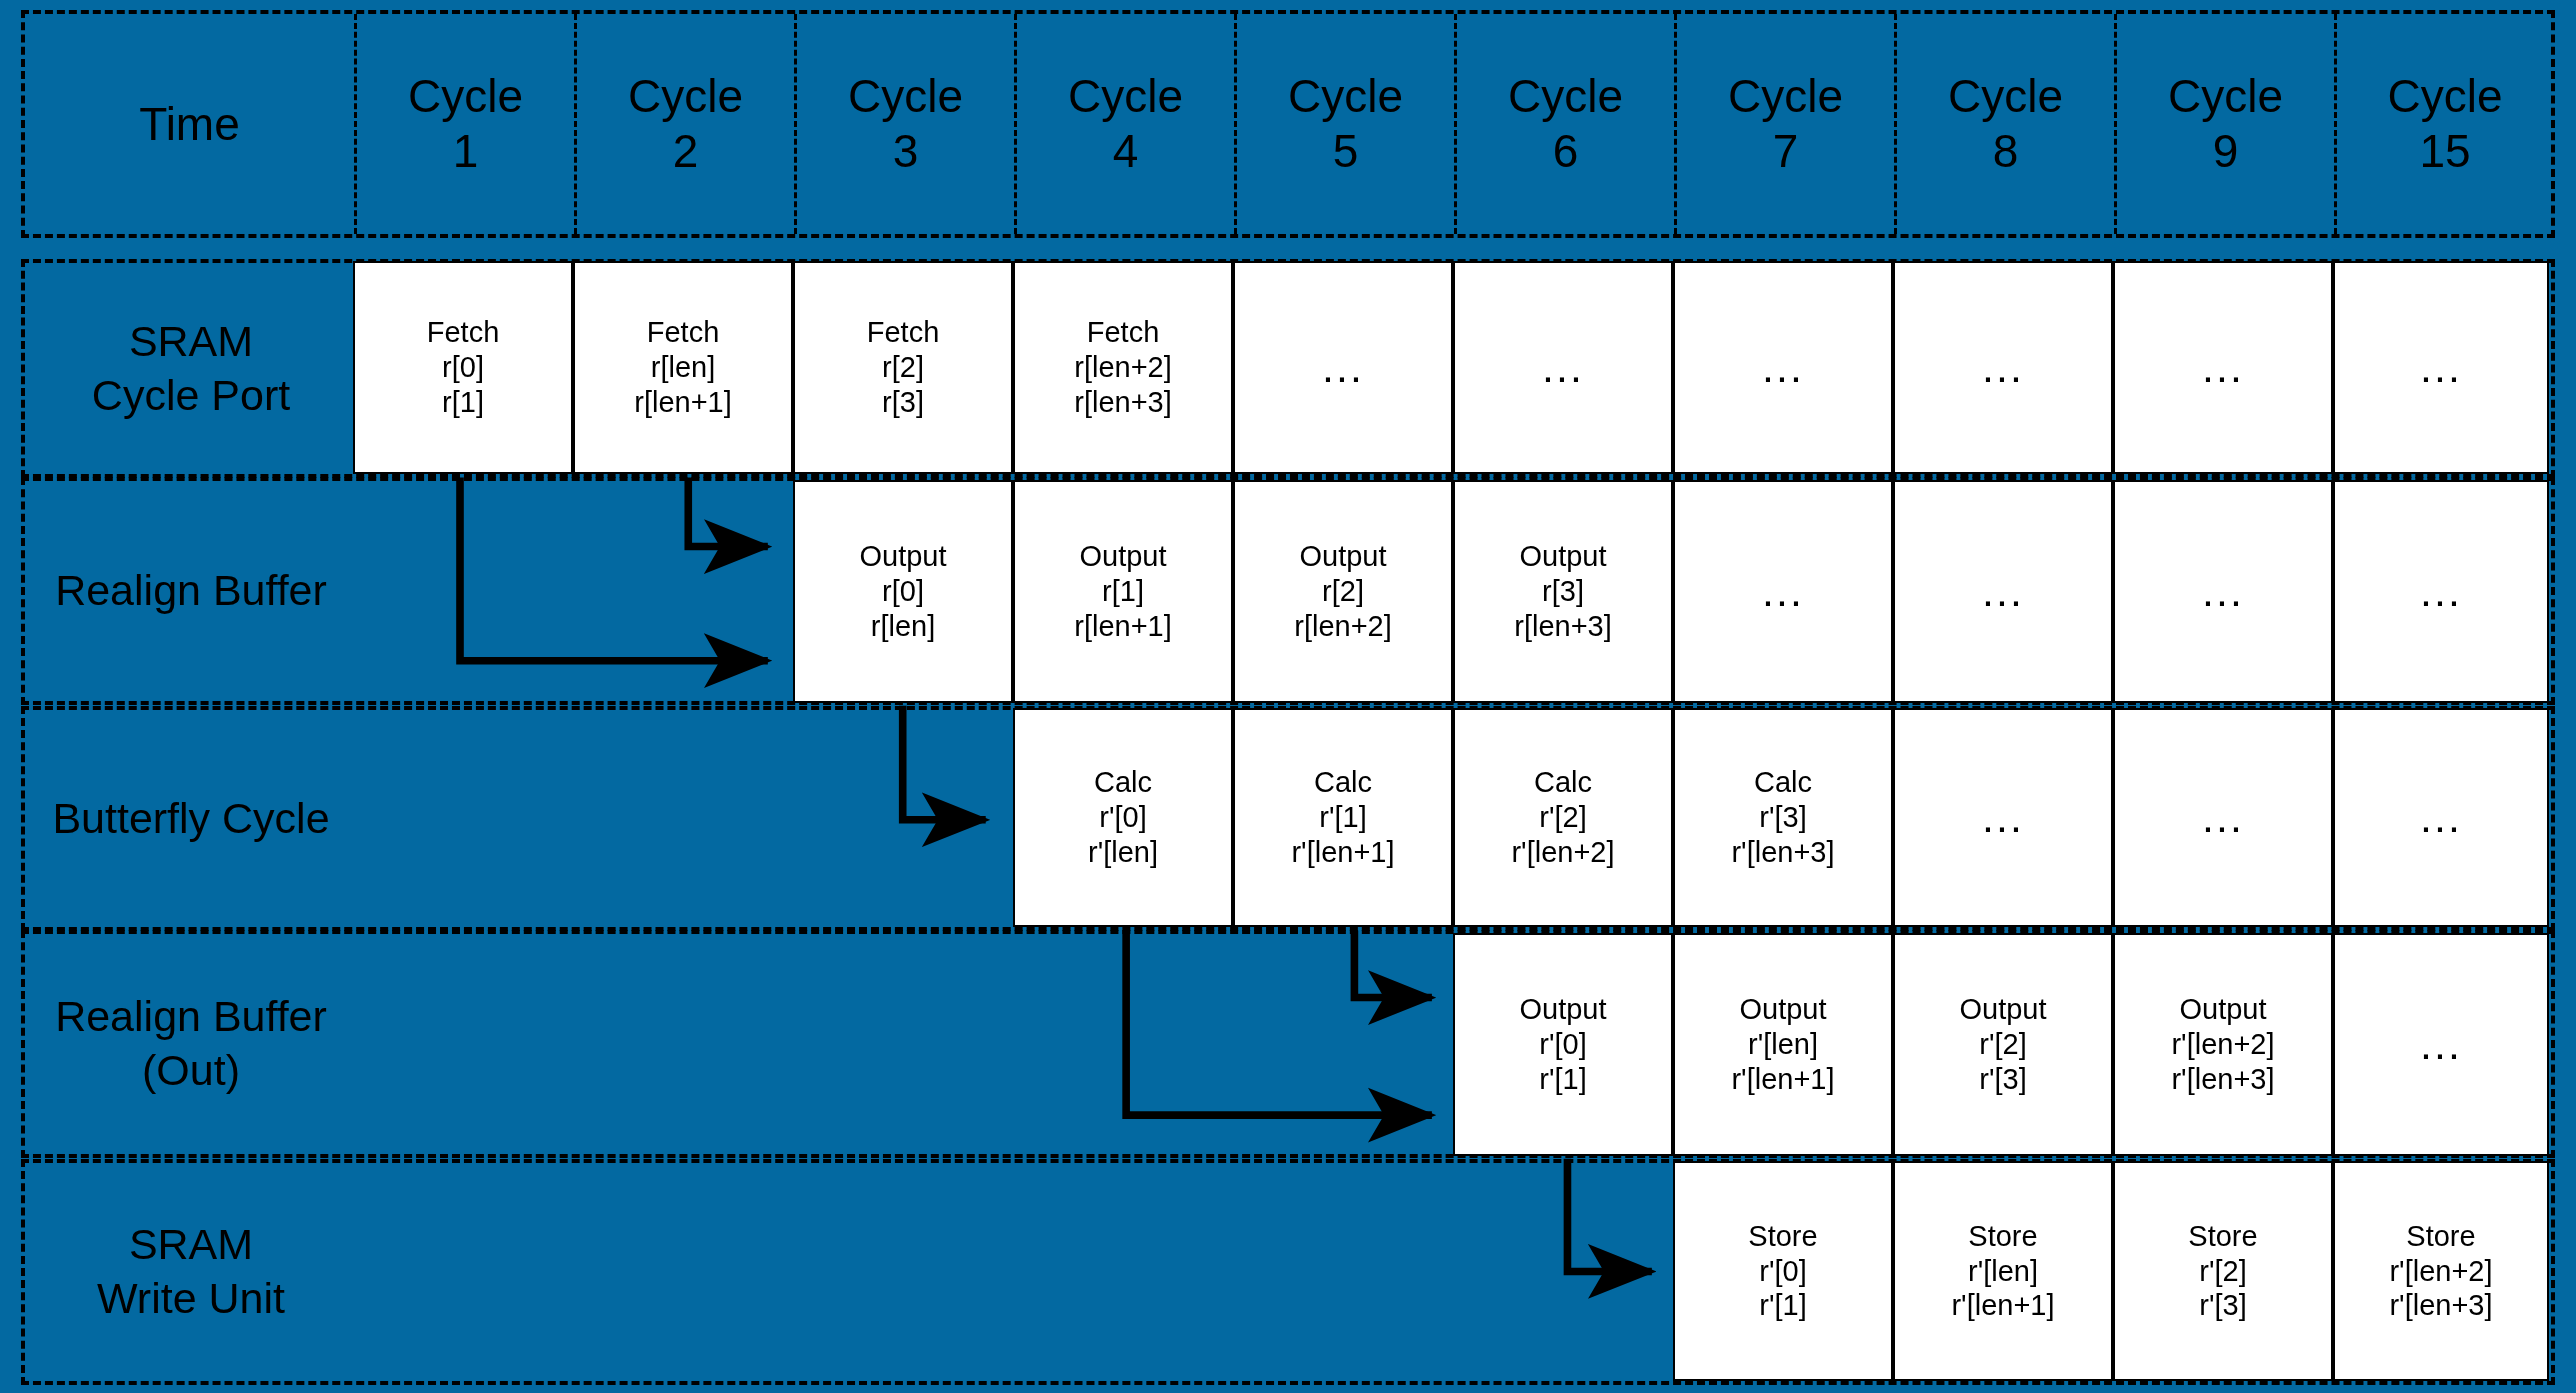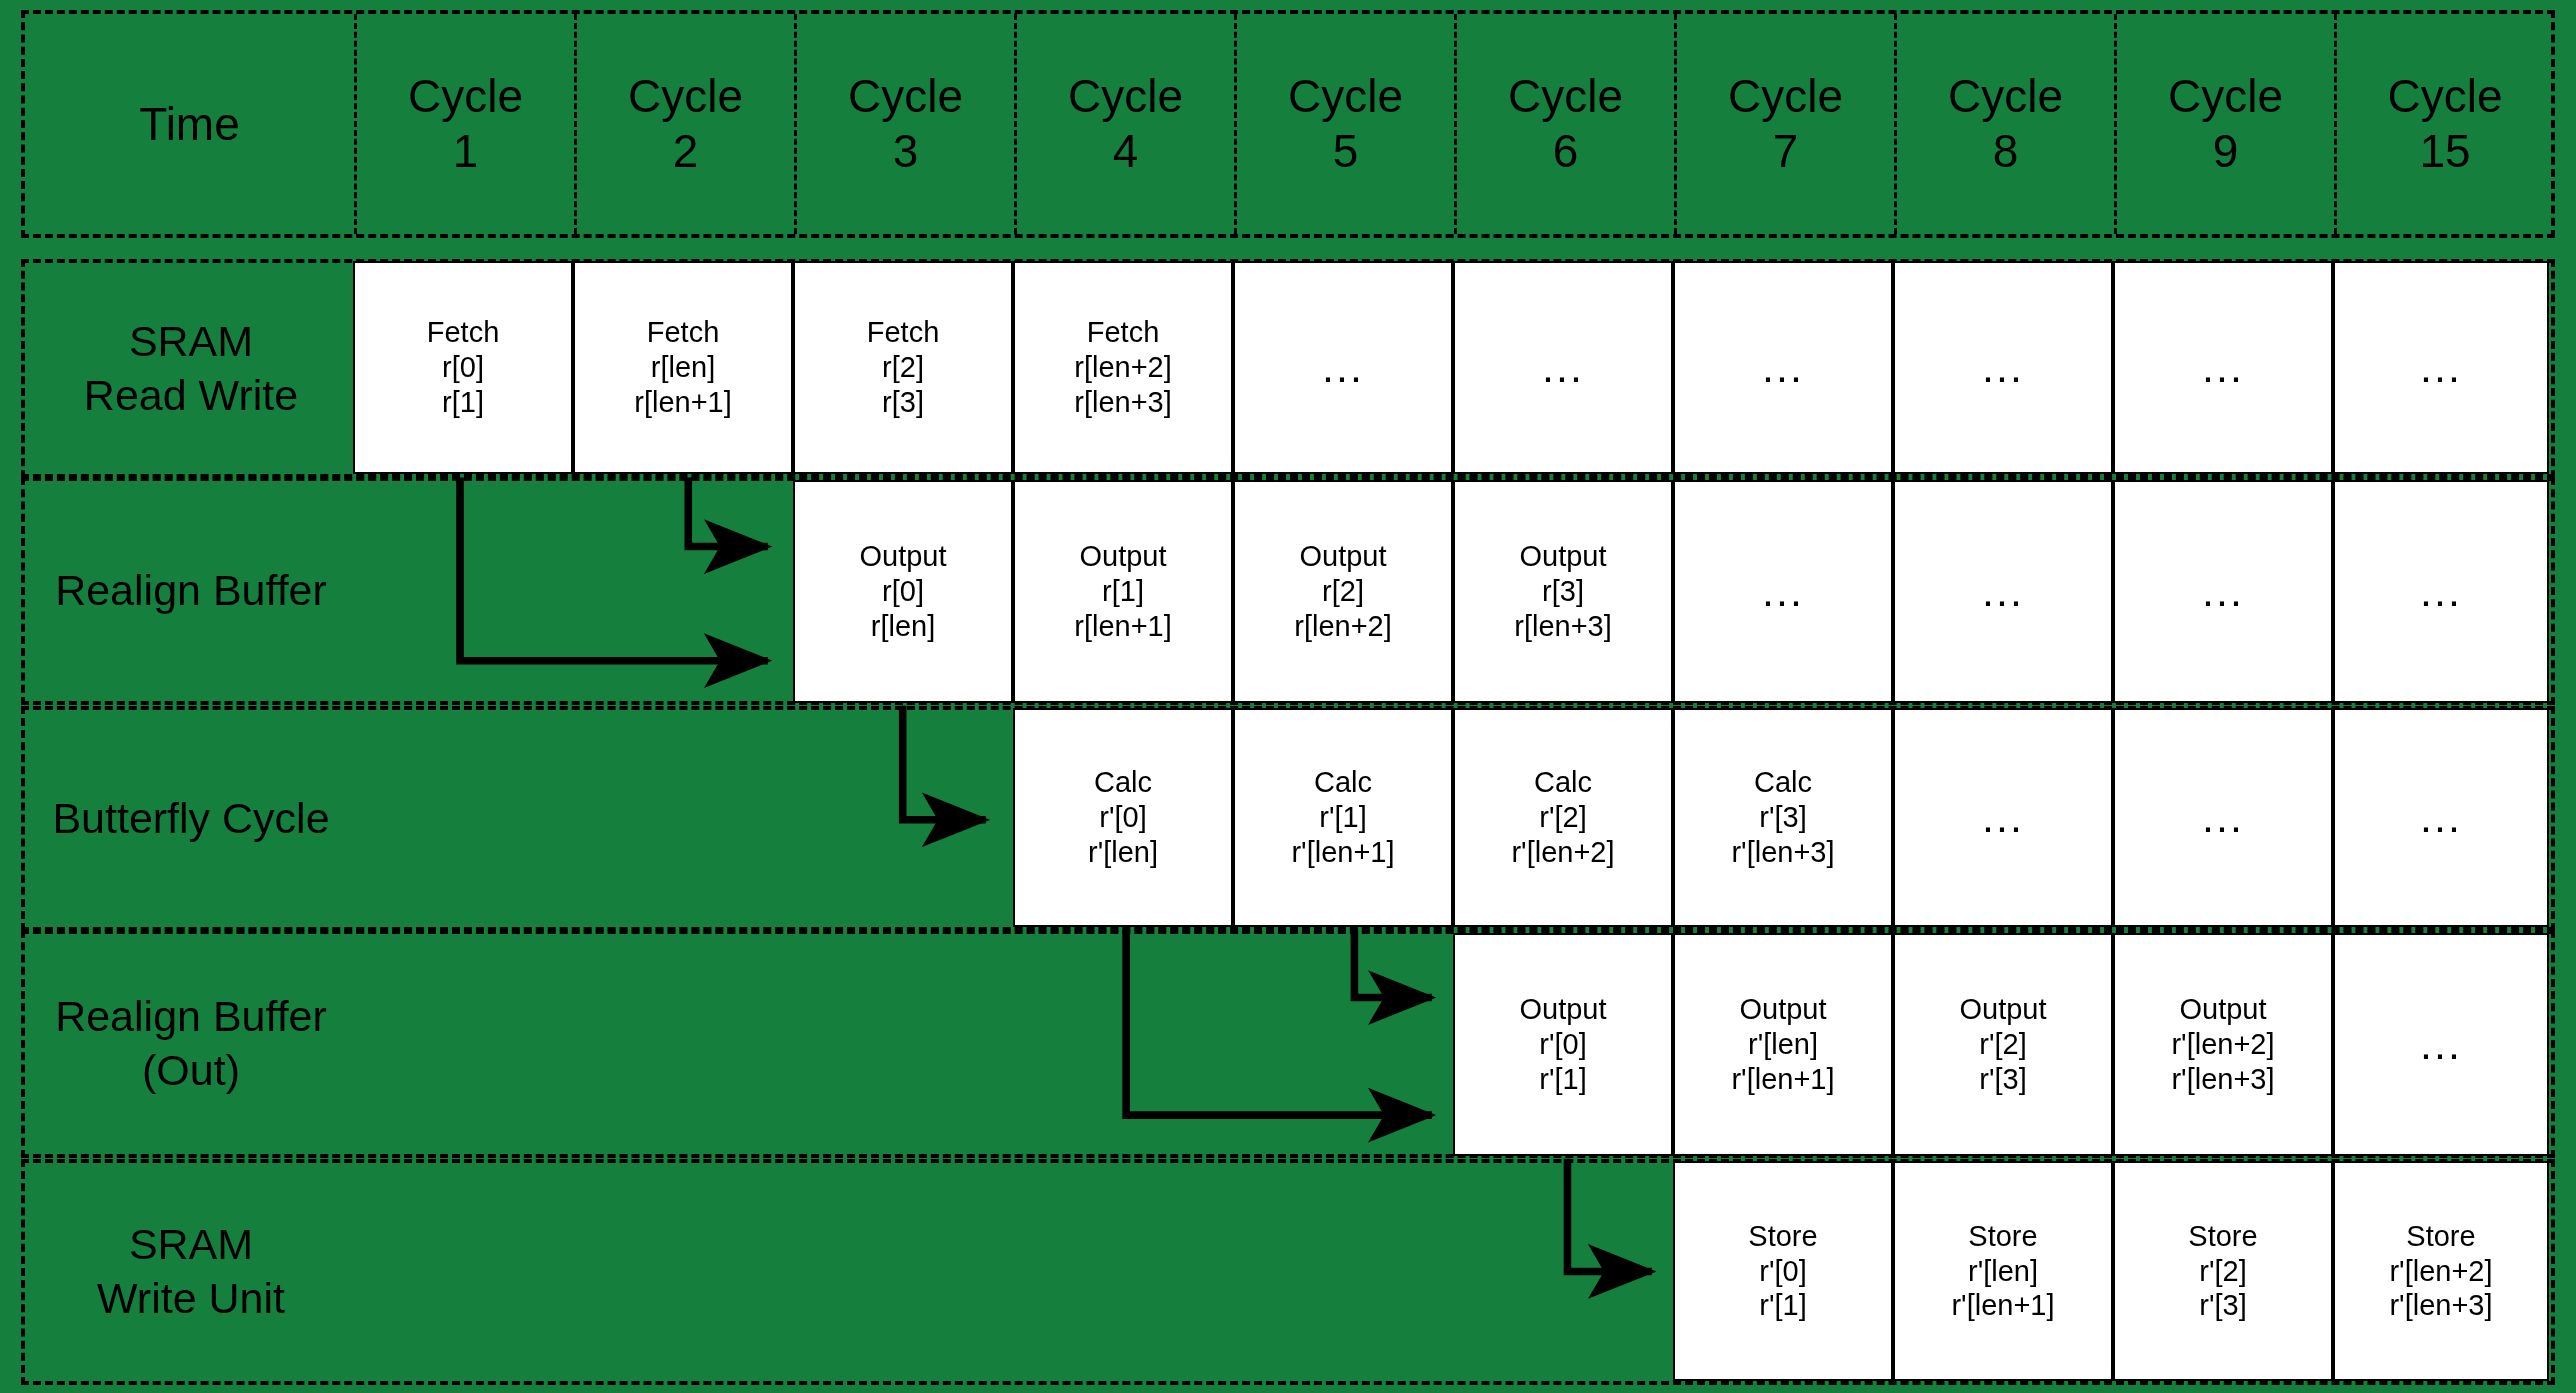--- a/index.html
+++ b/index.html
@@ -1,17 +1,17 @@
 <!DOCTYPE html>
 <html style="font-size:11px"><head>
 <meta charset="utf-8">
 <style>
   html,body{margin:0;padding:0;background:#ffffff;}
   body{font-family:"Liberation Sans",sans-serif;color:#000;}
-  #page{position:relative;width:2576px;height:1394px;background:#15803d;overflow:hidden;}
+  #page{position:relative;width:2576px;height:1394px;background:#0369a1;overflow:hidden;}
 
   
   .hdr-band{position:absolute;left:21px;top:9.7px;width:2534px;height:228px;
             border:4.8px dashed #000;box-sizing:border-box;}
   .hdr-cell{position:absolute;top:0;bottom:0;display:flex;align-items:center;
             justify-content:center;text-align:center;font-size:46px;line-height:1.18;
             border-right:3.5px dashed #000;box-sizing:border-box;}
   .hdr-cell.last{border-right:none;}
   .hdr-cell span{display:block;}
 
@@ -101,21 +101,21 @@
           <span>Cycle</span>
            <span>15</span>
         </div>
     </div>
   </div>
 
   <div class="row-band" style="top:259px;height:219px;">
     <div class="row-label">
       <div>
           <span>SRAM</span>
-           <span>Read Write</span>
+           <span>Cycle Port</span>
         </div>
     </div>
   </div>
 
   <div class="row-band" style="top:477px;height:228px;">
     <div class="row-label">
       <div>
           <span>Realign Buffer</span>
         </div>
     </div>

